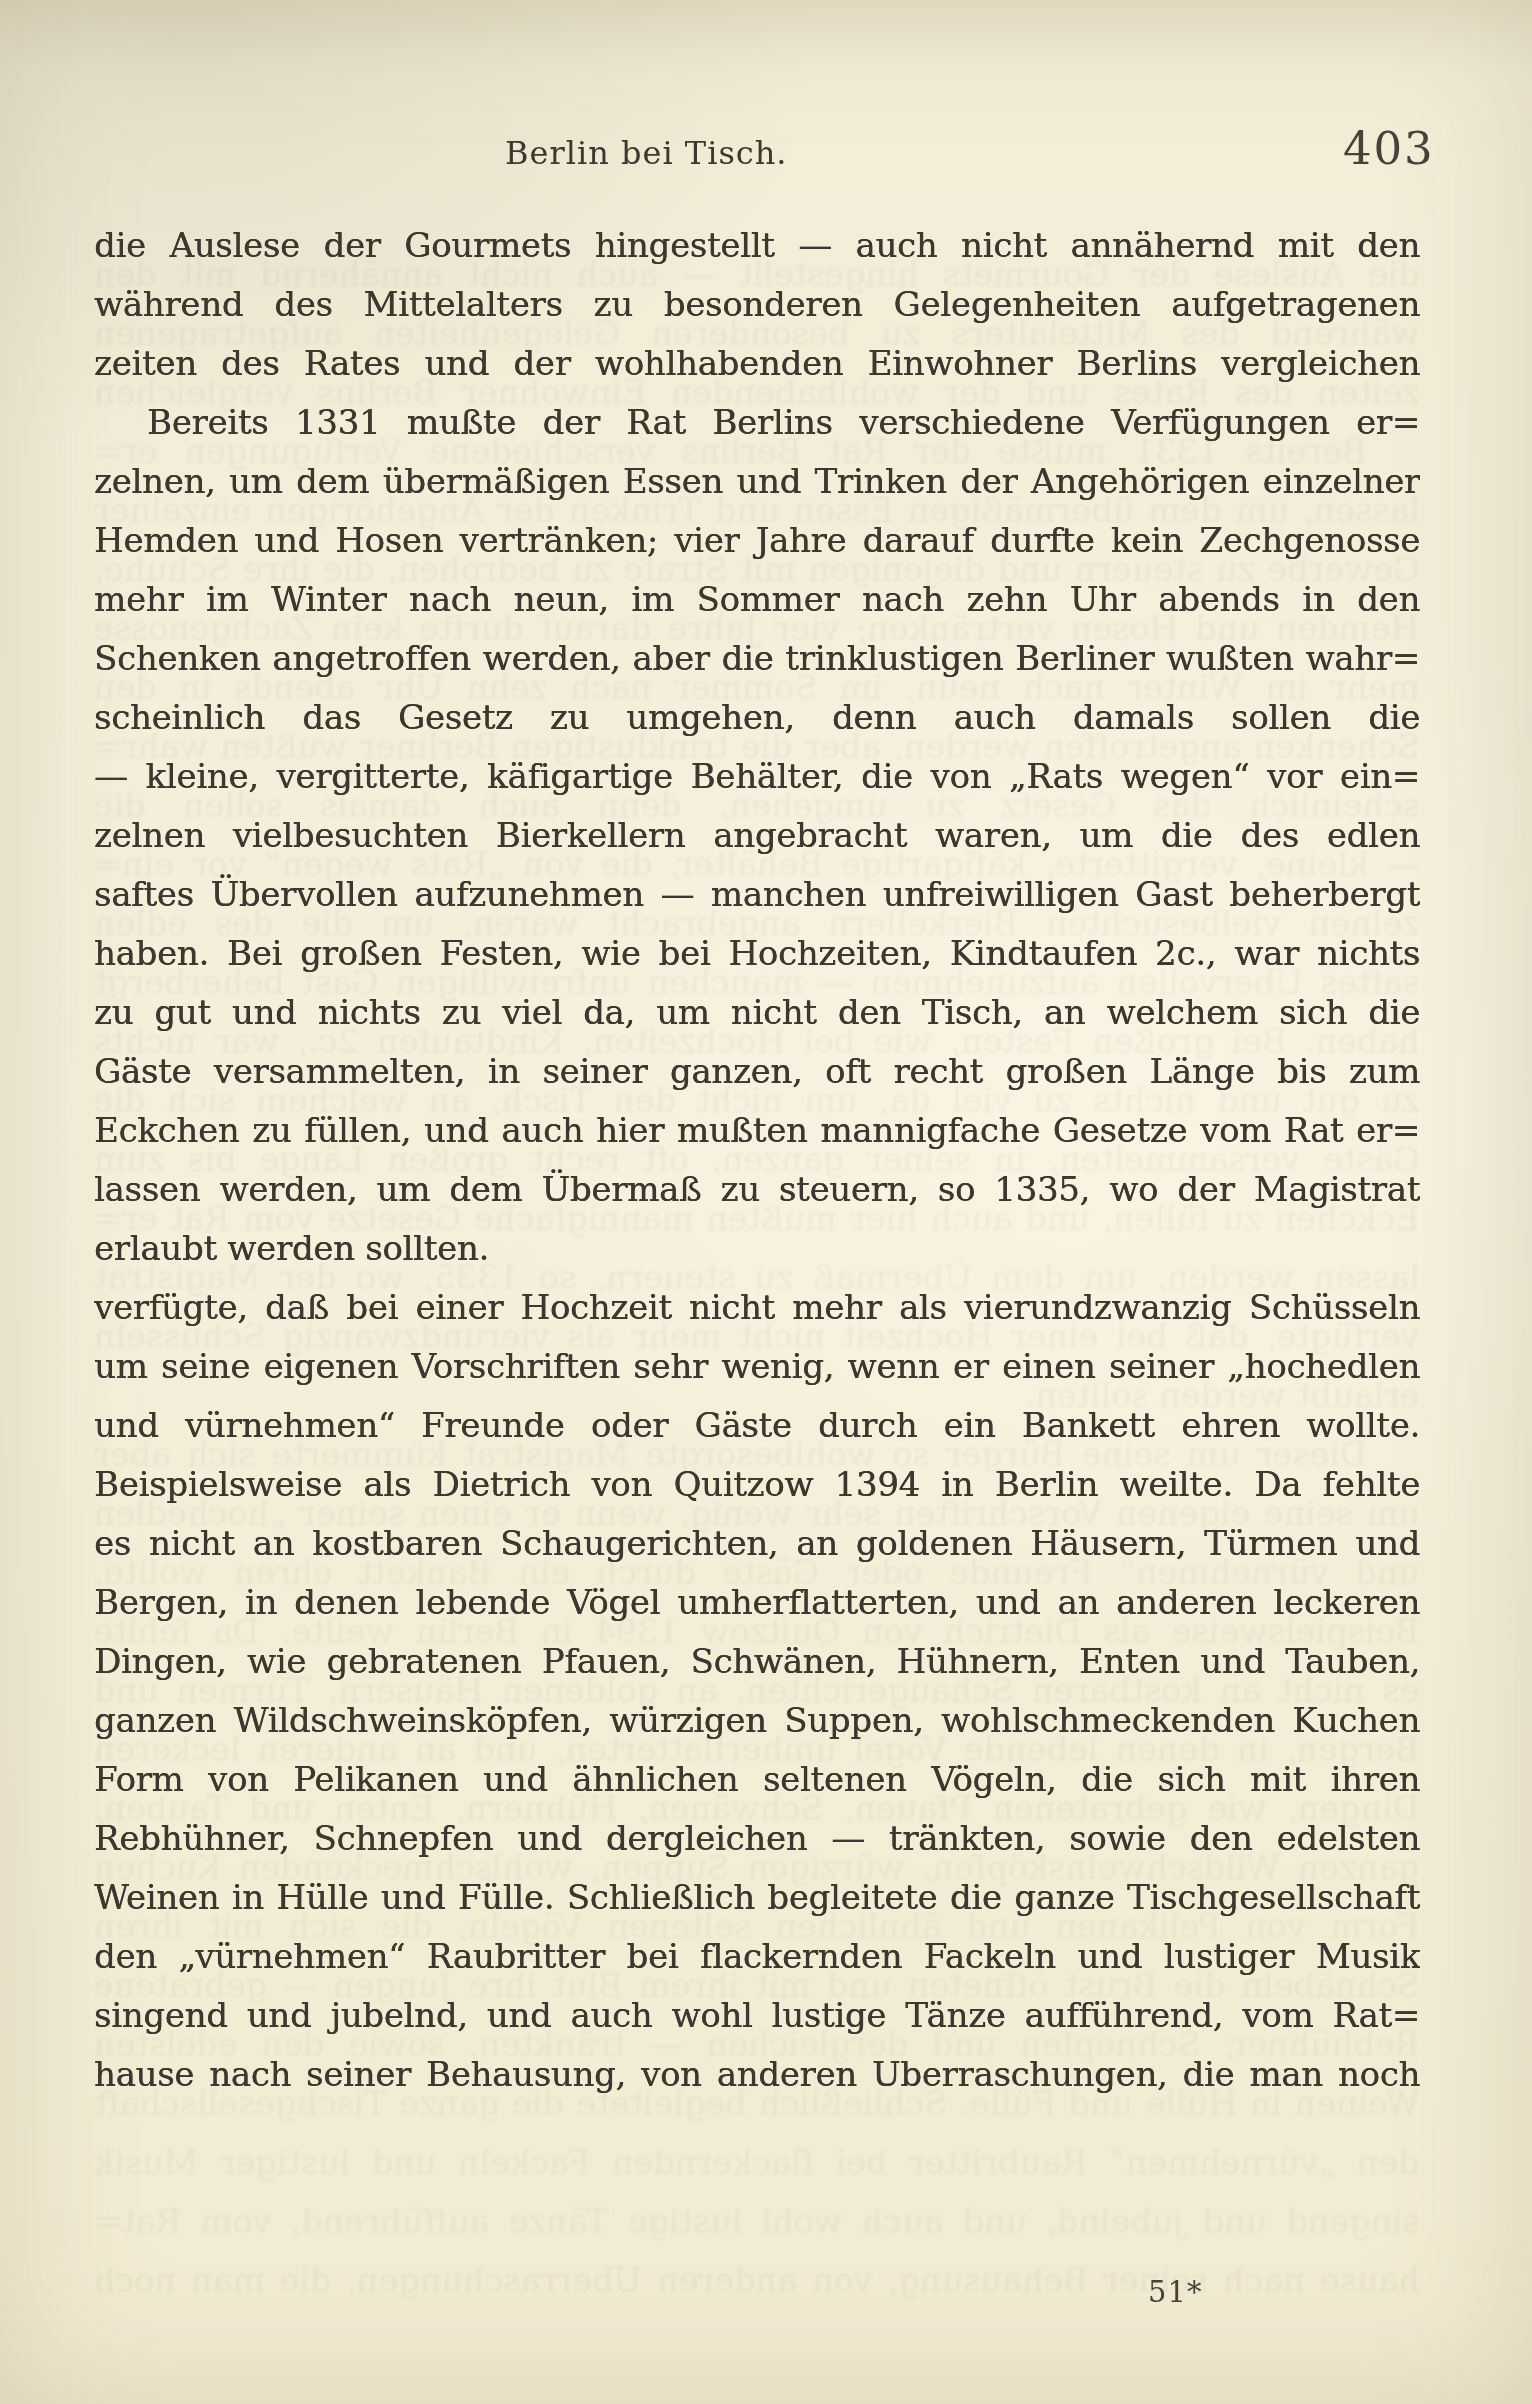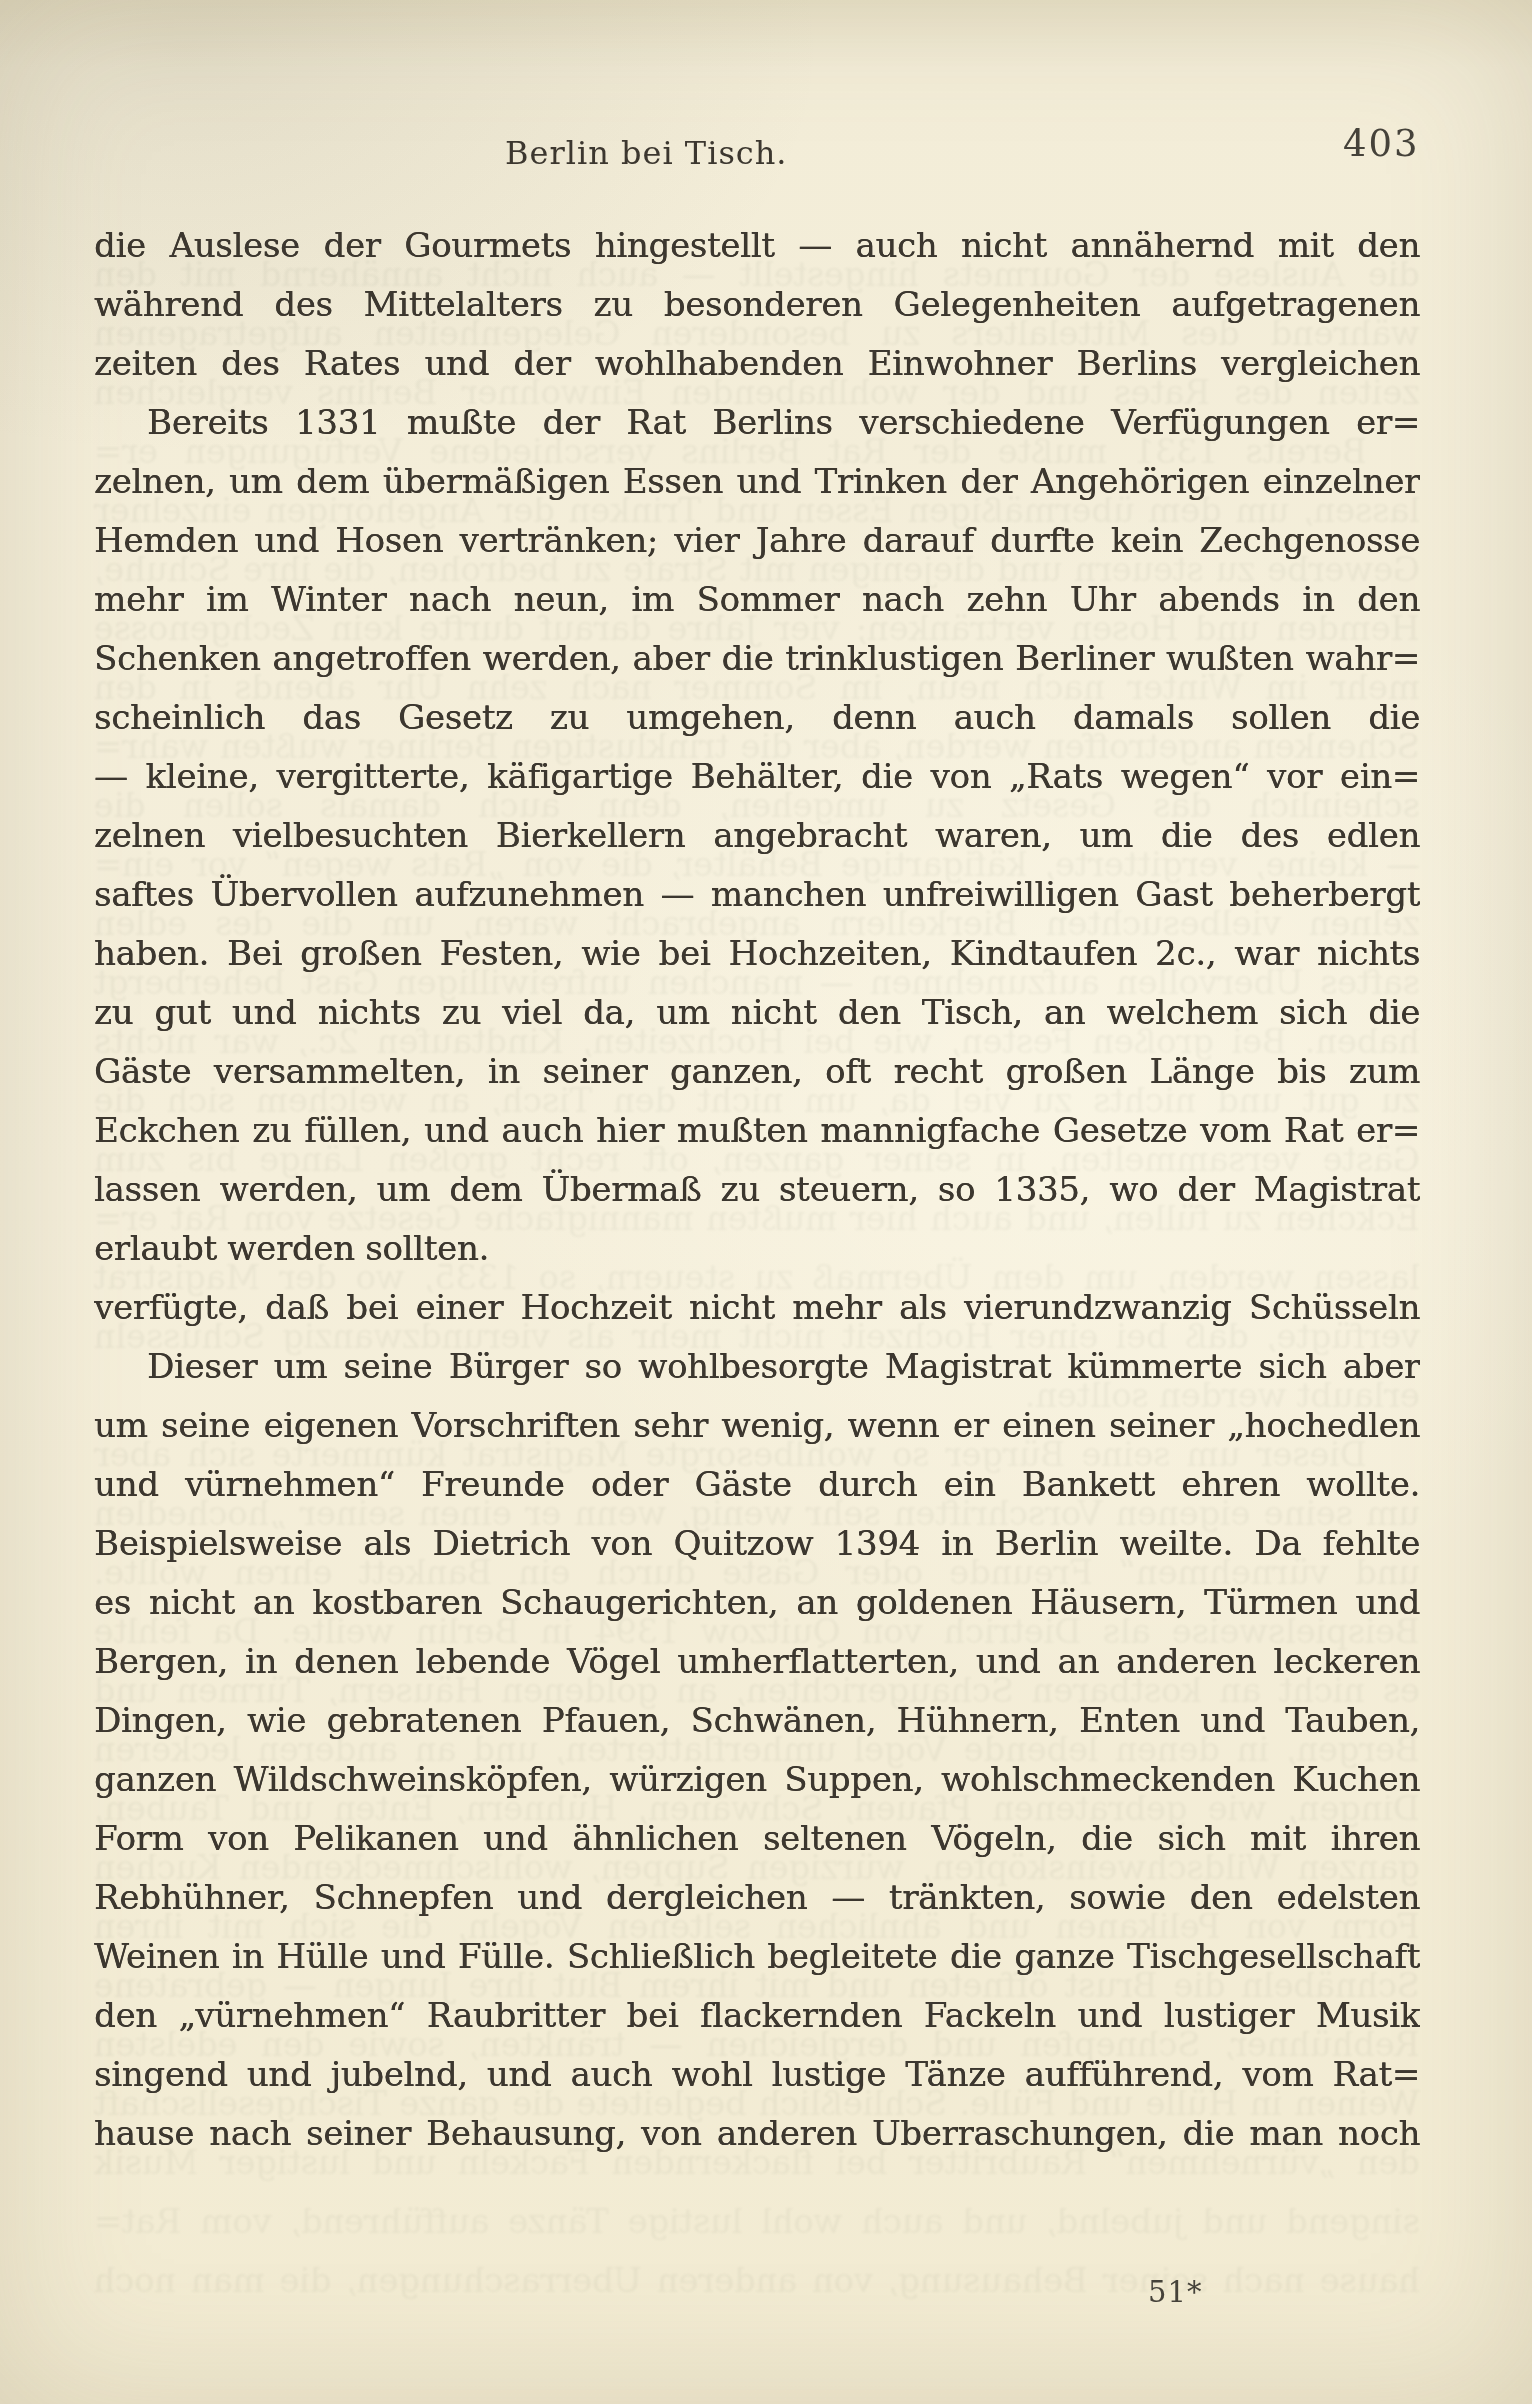--- a/index.html
+++ b/index.html
@@ -29,21 +29,21 @@
     left: 505px;
     font-size: 32px;
     letter-spacing: 1px;
     color: var(--ink, #3c372f);
     white-space: nowrap;
   }
   .page-number {
     position: absolute;
     top: 122px;
     left: 1343px;
-    font-size: 37px;
+    font-size: 45px;
     color: #45423a;
     letter-spacing: 1.9px;
   }
   
   .textblock {
     position: absolute;
     left: 94px;
     top: 216px;
     width: 1326px;
   }
@@ -146,21 +146,20 @@
       <div class="line">— kleine, vergitterte, käfigartige Behälter, die von „Rats wegen“ vor ein=</div>
       <div class="line">zelnen vielbesuchten Bierkellern angebracht waren, um die des edlen Gersten=</div>
       <div class="line">saftes Übervollen aufzunehmen — manchen unfreiwilligen Gast beherbergt</div>
       <div class="line">haben. Bei großen Festen, wie bei Hochzeiten, Kindtaufen 2c., war nichts</div>
       <div class="line">zu gut und nichts zu viel da, um nicht den Tisch, an welchem sich die</div>
       <div class="line">Gäste versammelten, in seiner ganzen, oft recht großen Länge bis zum letzten</div>
       <div class="line">Eckchen zu füllen, und auch hier mußten mannigfache Gesetze vom Rat er=</div>
       <div class="line">lassen werden, um dem Übermaß zu steuern, so 1335, wo der Magistrat</div>
       <div class="line no-fill">erlaubt werden sollten.</div>
       <div class="line">verfügte, daß bei einer Hochzeit nicht mehr als vierundzwanzig Schüsseln</div>
-      <div class="line indent">Dieser um seine Bürger so wohlbesorgte Magistrat kümmerte sich aber</div>
       <div class="line">um seine eigenen Vorschriften sehr wenig, wenn er einen seiner „hochedlen</div>
       <div class="line">und vürnehmen“ Freunde oder Gäste durch ein Bankett ehren wollte.</div>
       <div class="line">Beispielsweise als Dietrich von Quitzow 1394 in Berlin weilte. Da fehlte</div>
       <div class="line">es nicht an kostbaren Schaugerichten, an goldenen Häusern, Türmen und</div>
       <div class="line">Bergen, in denen lebende Vögel umherflatterten, und an anderen leckeren</div>
       <div class="line">Dingen, wie gebratenen Pfauen, Schwänen, Hühnern, Enten und Tauben,</div>
       <div class="line">ganzen Wildschweinsköpfen, würzigen Suppen, wohlschmeckenden Kuchen in</div>
       <div class="line">Form von Pelikanen und ähnlichen seltenen Vögeln, die sich mit ihren</div>
       <div class="line">Rebhühner, Schnepfen und dergleichen — tränkten, sowie den edelsten</div>
       <div class="line">Weinen in Hülle und Fülle. Schließlich begleitete die ganze Tischgesellschaft</div>

